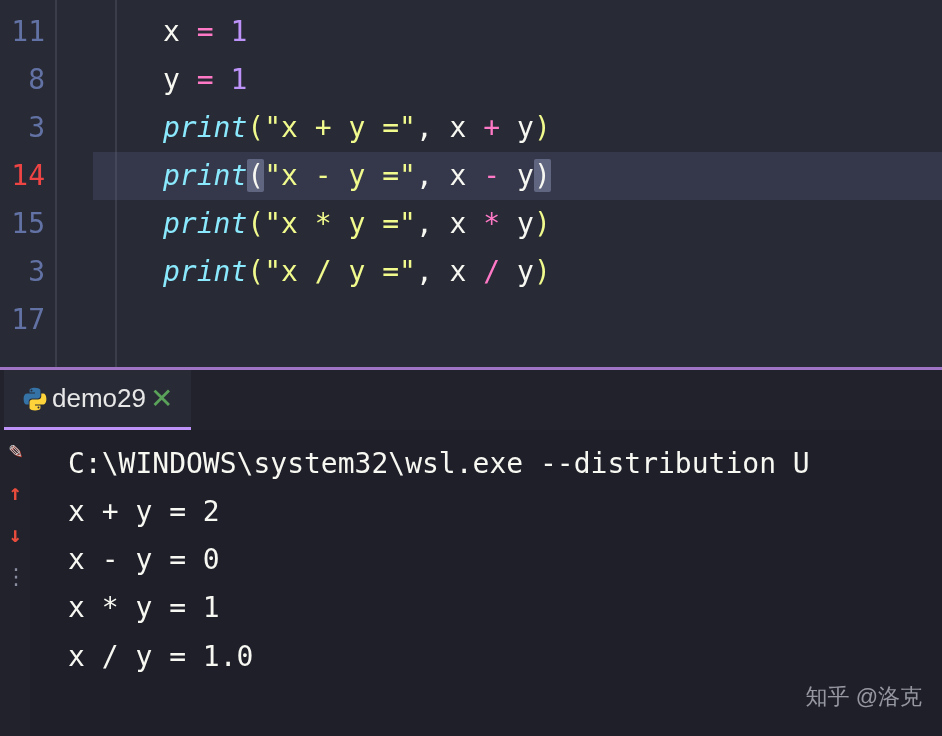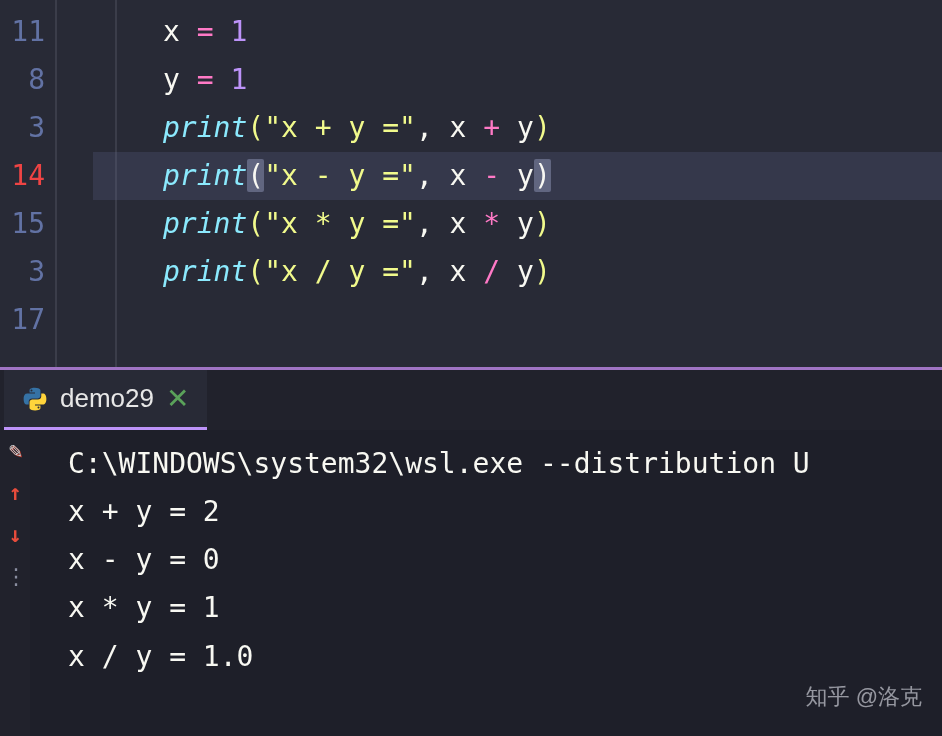--- a/index.html
+++ b/index.html
@@ -88,21 +88,21 @@
   height: 60px;
   background: #21222c;
   display: flex;
   align-items: stretch;
 }
 .tab {
   display: flex;
   align-items: center;
   background: #282a36;
   padding: 0 18px;
-  gap: 12px;
+  gap: 4px;
   border-bottom: 3px solid #bd93f9;
   margin-left: 4px;
 }
 .tab-icon {
   display: flex;
   align-items: center;
 }
 .tab-label {
   color: #e7e7e7;
   font-size: 26px;

